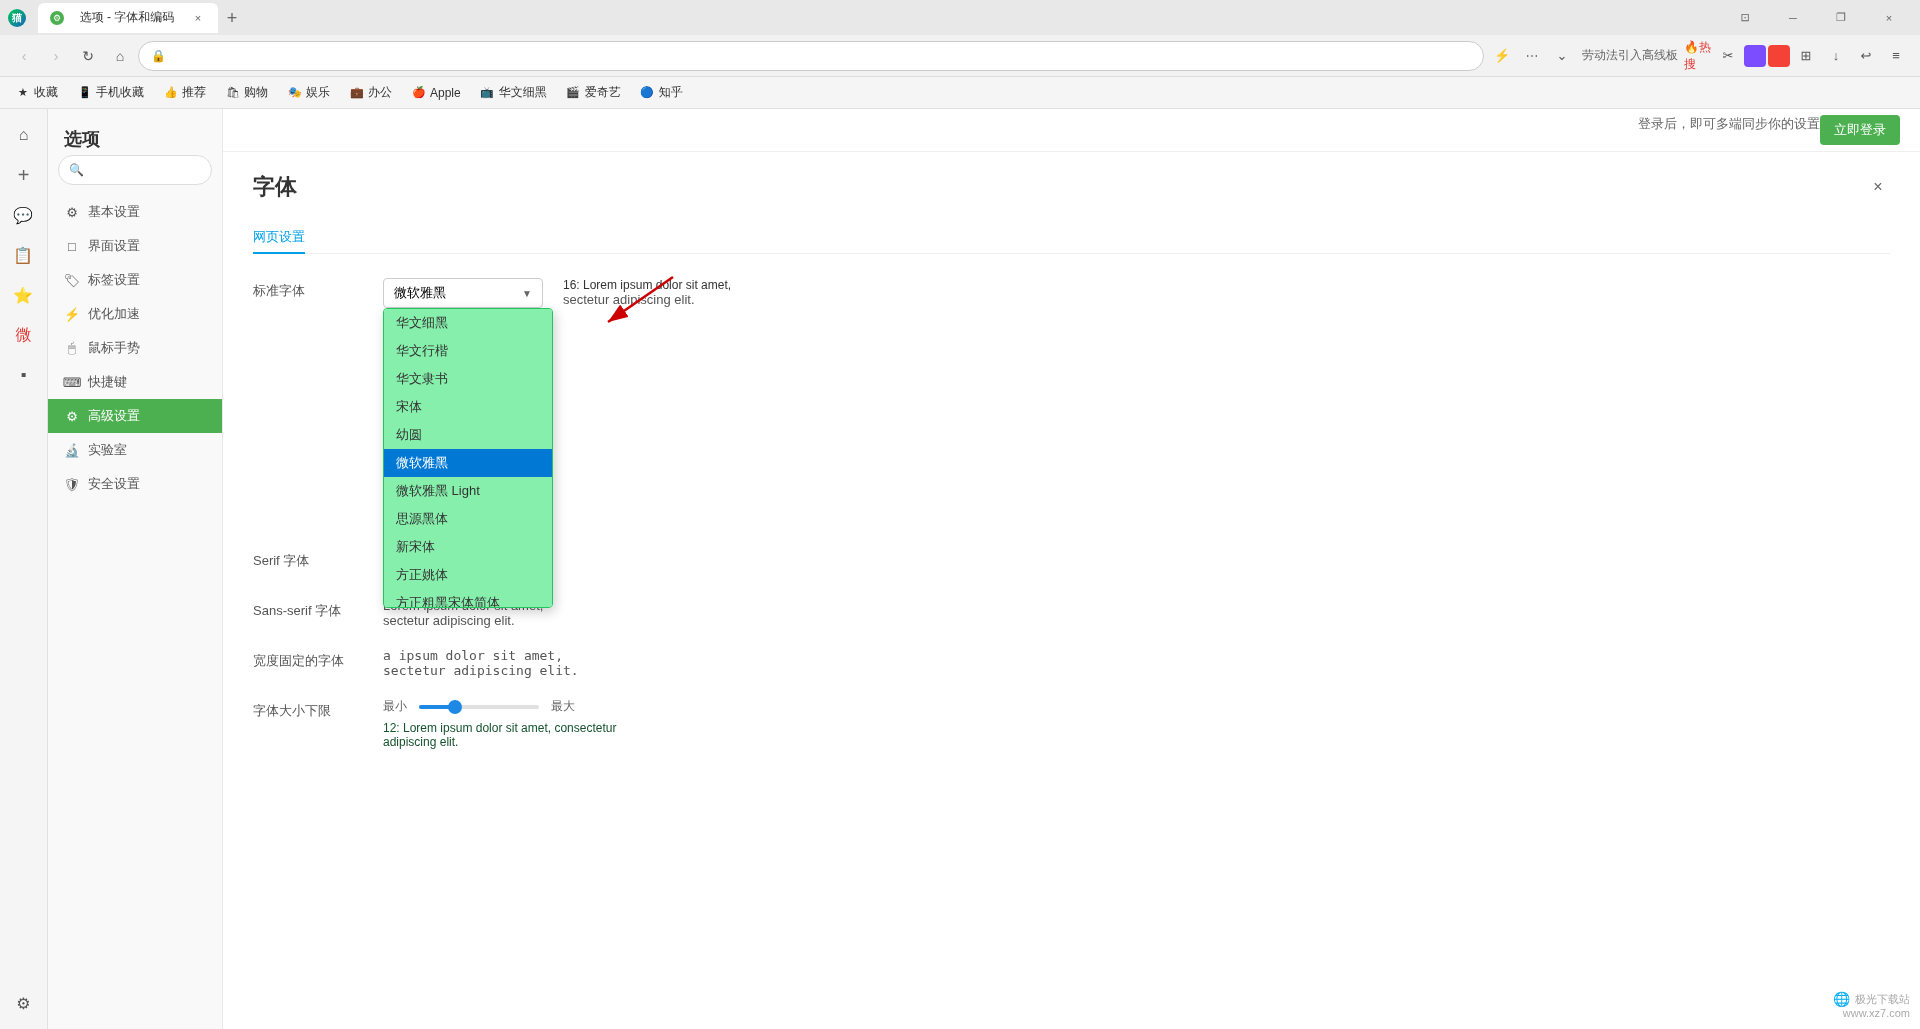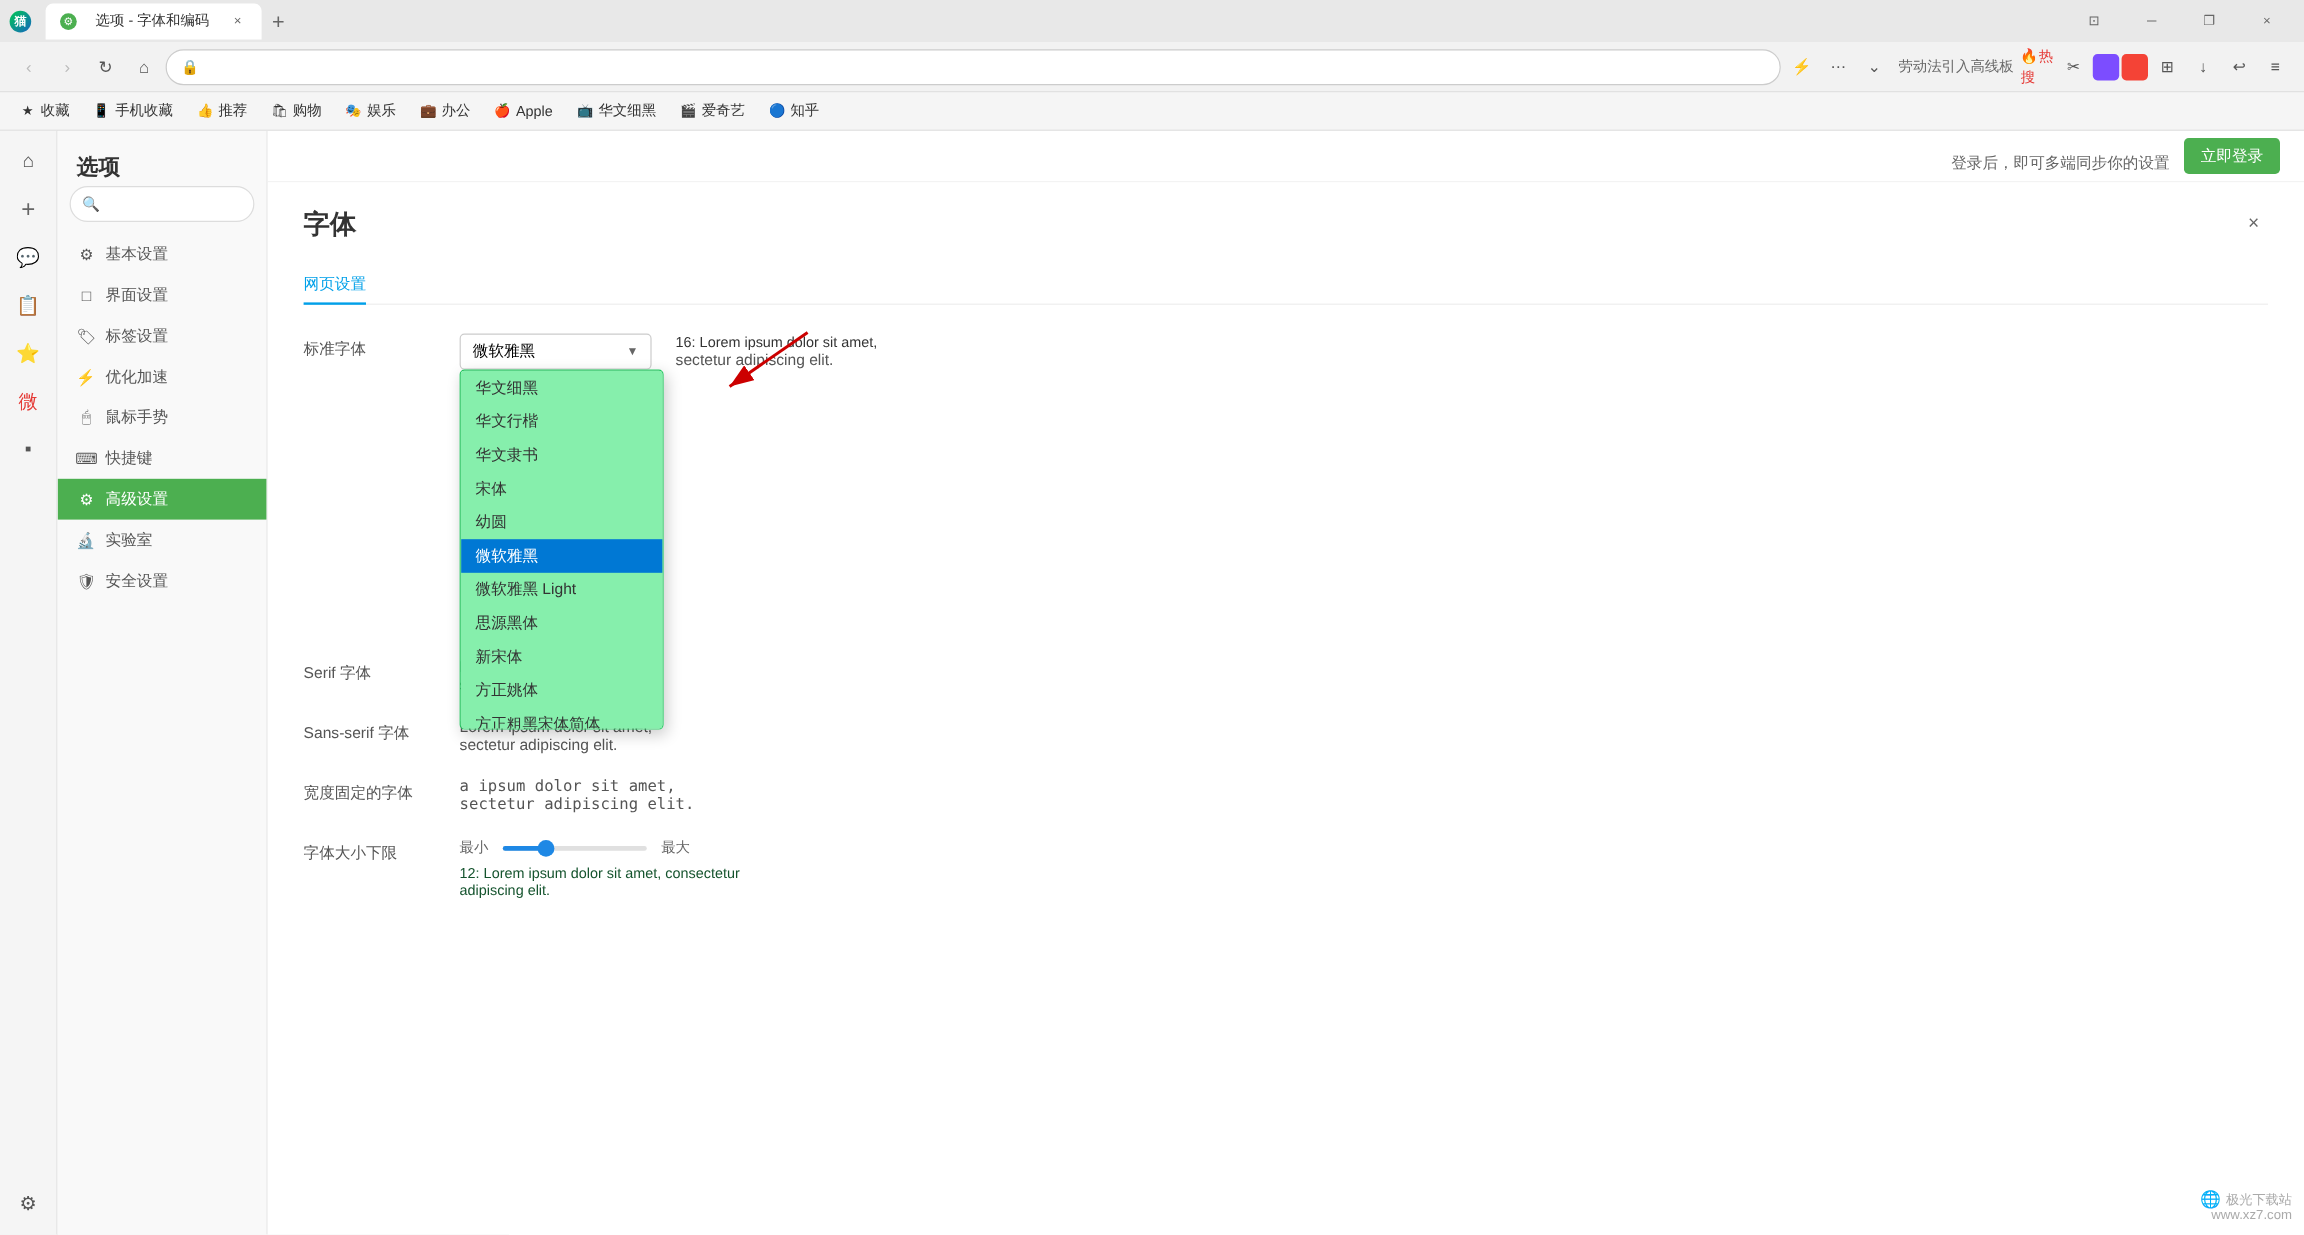--- a/index.html
+++ b/index.html
@@ -233,21 +233,21 @@
           <span>实验室</span>
         </div>
         <div class="settings-nav-item">
           <span class="nav-icon">🛡</span>
           <span>安全设置</span>
         </div>
       </div>
 
       <div style="flex:1;display:flex;flex-direction:column;overflow:hidden;">
 
-        <div style="display:flex;align-items:flex-end;justify-content:flex-end;padding:6px 20px;background:white;border-bottom:1px solid #f0f0f0;gap:12px;">
+        <div style="display:flex;align-items:flex-start;justify-content:flex-end;padding:6px 20px;background:white;border-bottom:1px solid #f0f0f0;gap:0;">
           <span style="font-size:13px;color:#666;">登录后，即可多端同步你的设置</span>
           <button style="background:#4CAF50;color:white;border:none;border-radius:4px;padding:6px 14px;font-size:13px;cursor:pointer;">立即登录</button>
         </div>
 
         <div class="settings-content">
 
           <div class="page-header">
             <span class="page-title">字体</span>
             <div class="close-btn">×</div>
           </div>

